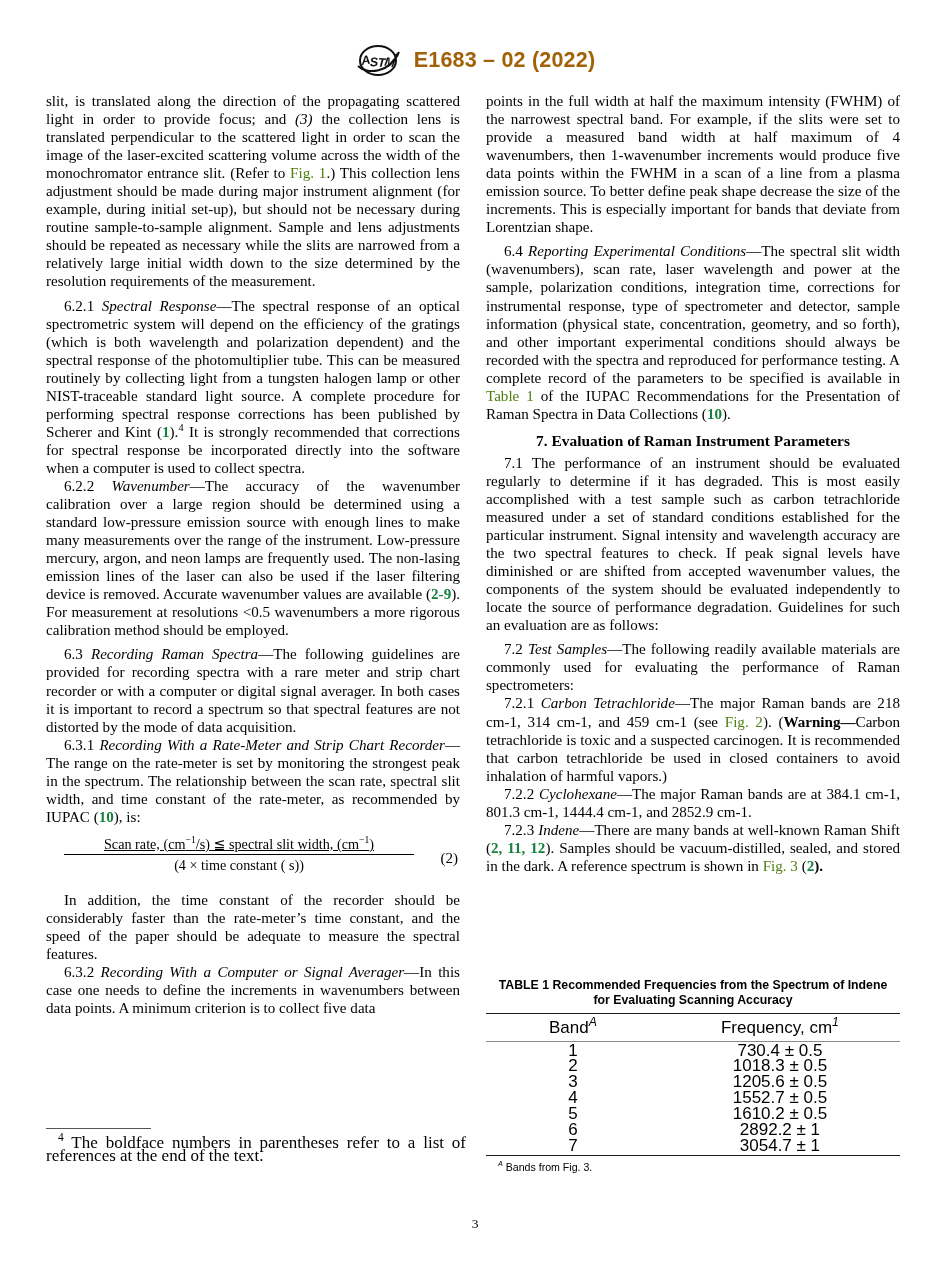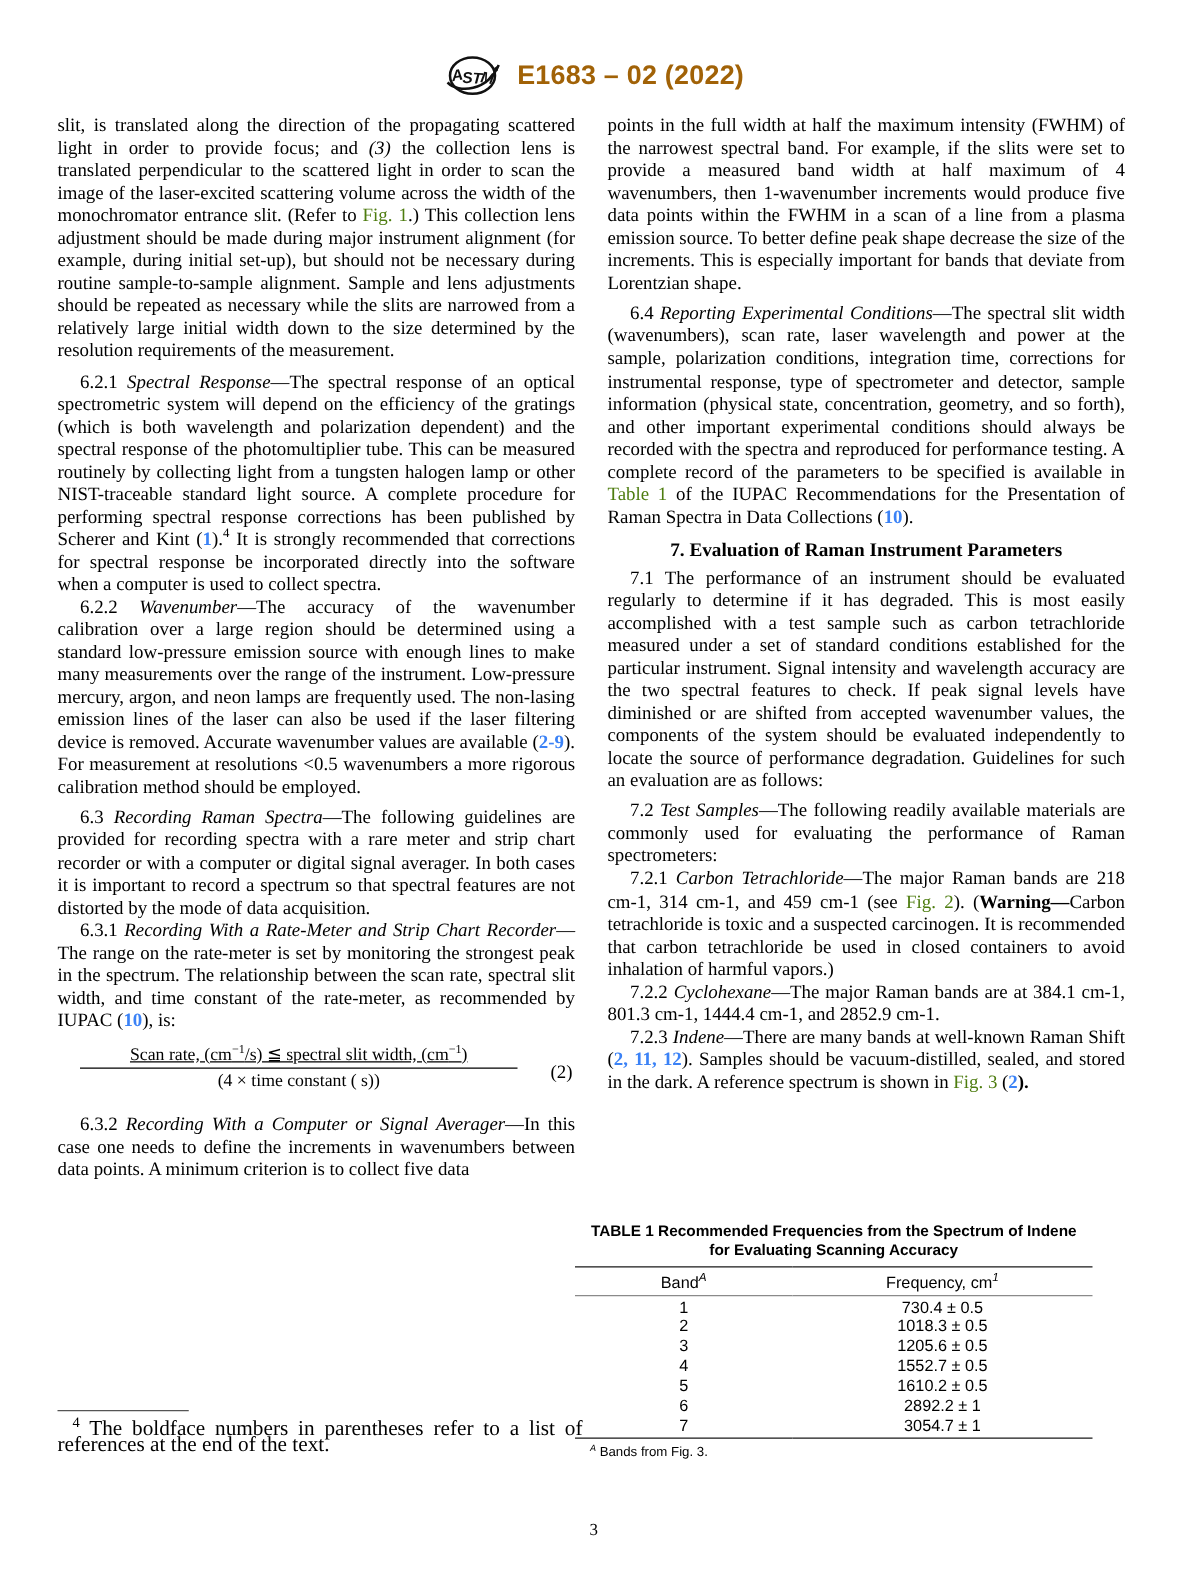--- a/index.html
+++ b/index.html
@@ -63,21 +63,21 @@
   .col-right { left: 486px; }
 
   p.para {
     margin: 0;
     text-indent: 18px;
   }
   p.noindent { text-indent: 0; }
   .it { font-style: italic; }
   .bd { font-weight: bold; }
   .red { color: #4d7c0f; }
-  .redb { color: #3b82f6; font-weight: bold; }
+  .redb { color: #15803d; font-weight: bold; }
   sup { font-size: 0.68em; line-height: 0; vertical-align: super; }
 
   h3.section-head {
     margin: 0;
     padding: 0 0 1px 0;
     font-size: 15.4px;
     font-weight: bold;
     line-height: 19px;
     text-indent: 0;
     text-align: center;
@@ -137,36 +137,36 @@
     font-size: 17px;
     line-height: 13.4px;
     text-align: justify;
     text-indent: 12px;
     margin: 0;
   }
 
   
   .table-block {
     position: absolute;
-    left: 460px;
+    left: 486px;
     top: 978px;
     width: 414px;
     font-family: "Liberation Sans", sans-serif;
   }
   .table-caption {
     font-size: 12.3px;
     font-weight: bold;
     line-height: 15.2px;
     text-align: center;
     margin: 0 10px 5px 10px;
   }
   table.data-table {
     width: 100%;
     border-collapse: collapse;
-    font-size: 13px;
+    font-size: 17px;
   }
   table.data-table thead th {
     font-weight: normal;
     padding: 3.5px 0 3.5px 0;
     text-align: center;
   }
   table.data-table thead tr {
     border-top: 1.7px solid #1a1a1a;
     border-bottom: 1.1px solid #8a8a8a;
   }
@@ -241,20 +241,21 @@
     <p class="para"><span>6.3.1 </span><span class="it">Recording With a Rate-Meter and Strip Chart Recorder</span><span>—The range on the rate-meter is set by monitoring the strongest peak in the spectrum. The relationship between the scan rate, spectral slit width, and time constant of the rate-meter, as recommended by IUPAC (</span><span class="redb">10</span><span>), is:</span></p>
 
     <div class="equation-block">
       <div class="frac">
         <span class="num"><span>Scan rate, (cm</span><sup>−1</sup><span>/s) ≦ spectral slit width, (cm</span><sup>−1</sup><span>)</span></span>
         <span class="den">(4 × time constant ( s))</span>
       </div>
       <span class="eqnum">(2)</span>
     </div>
 
+    <p class="para"><span>In addition, the time constant of the recorder should be considerably faster than the rate-meter’s time constant, and the speed of the paper should be adequate to measure the spectral features.</span></p>
 
     <p class="para"><span>6.3.2 </span><span class="it">Recording With a Computer or Signal Averager</span><span>—In this case one needs to define the increments in wavenumbers between data points. A minimum criterion is to collect five data</span></p>
   </div>
 
   <div class="footnote-wrap">
     <div class="footnote-rule"></div>
     <p class="footnote-text"><sup>4</sup><span> The boldface numbers in parentheses refer to a list of references at the end of the text.</span></p>
   </div>
 
   <div class="col col-right">

